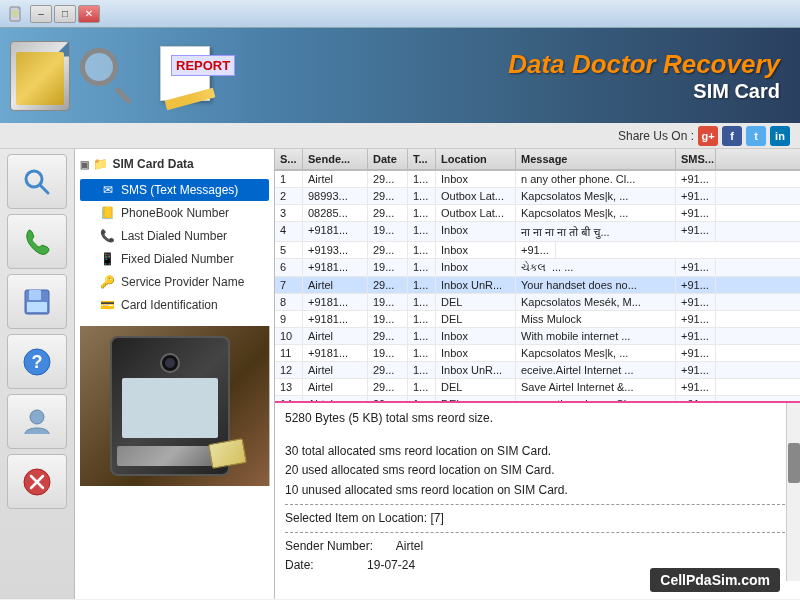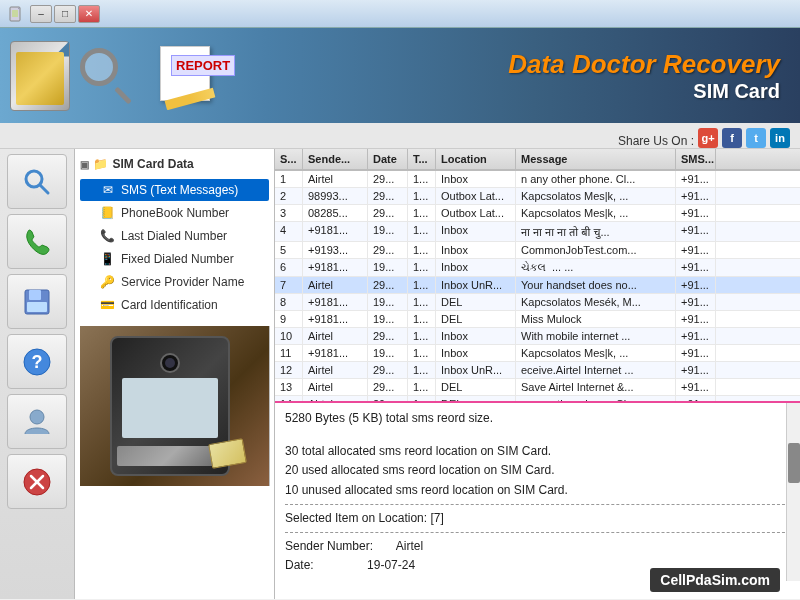--- a/index.html
+++ b/index.html
@@ -132,21 +132,21 @@
       color: #ffffff;
       font-weight: bold;
       text-shadow: 1px 1px 2px rgba(0,0,0,0.5);
     }
 
     
     .share-bar {
       background: #e8e8e8;
       height: 26px;
       display: flex;
-      align-items: flex-end;
+      align-items: center;
       justify-content: flex-end;
       padding: 0 10px;
       border-bottom: 1px solid #ccc;
       gap: 4px;
       font-size: 12px;
       color: #333;
     }
     .share-icon {
       width: 20px; height: 20px;
       border-radius: 3px;
@@ -565,21 +565,20 @@
       <div class="td col-loc">Inbox</div>
       <div class="td col-msg">ना ना ना ना तो बी चु...</div>
       <div class="td col-sms">+91...</div>
     </div>
         <div class="tr">
       <div class="td col-s">5</div>
       <div class="td col-sender">+9193...</div>
       <div class="td col-date">29...</div>
       <div class="td col-t">1...</div>
       <div class="td col-loc">Inbox</div>
-      <div class="td col-msg">CommonJobTest.com...</div>
       <div class="td col-sms">+91...</div>
     </div>
         <div class="tr">
       <div class="td col-s">6</div>
       <div class="td col-sender">+9181...</div>
       <div class="td col-date">19...</div>
       <div class="td col-t">1...</div>
       <div class="td col-loc">Inbox</div>
       <div class="td col-msg">ચેકલ‌ ‌‌‌ ‌‌‌‌... ...</div>
       <div class="td col-sms">+91...</div>

